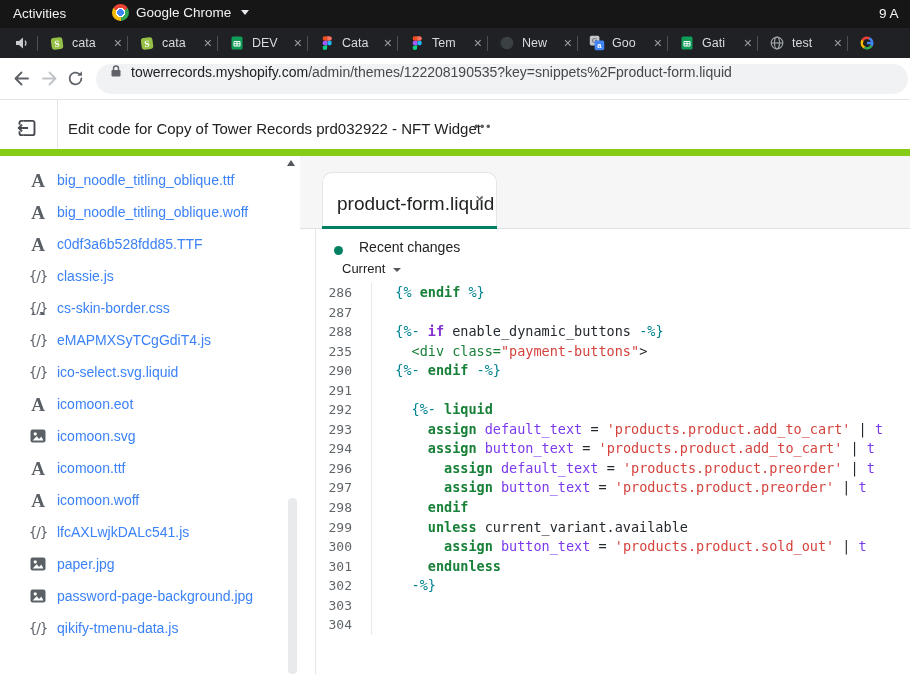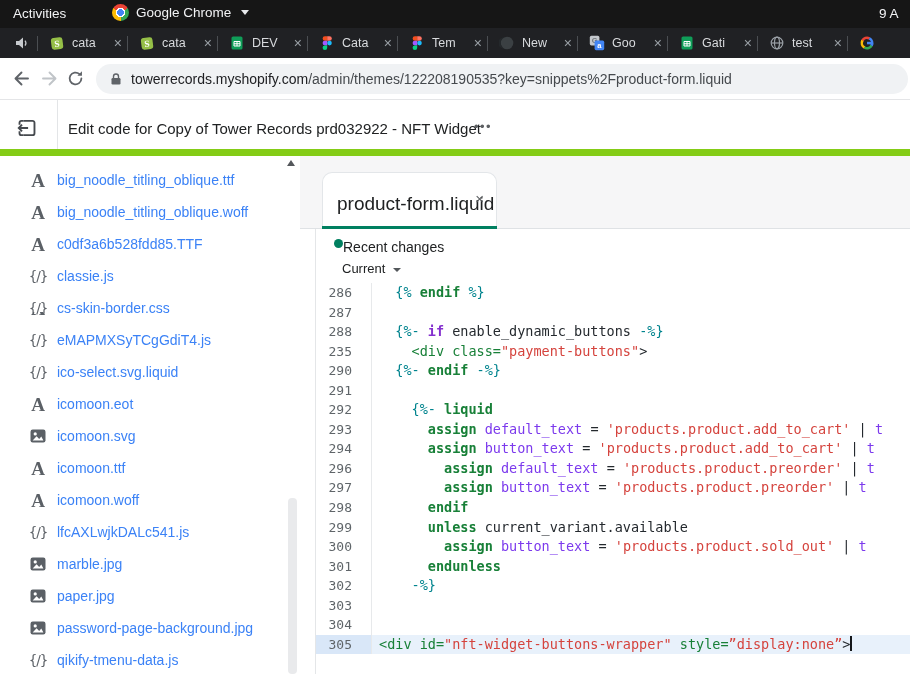--- a/index.html
+++ b/index.html
@@ -24,21 +24,21 @@
   .btab{display:flex;align-items:center;width:89px;flex:0 0 89px;padding:0 5px 0 11px;box-sizing:border-box;height:30px;cursor:default}
   .btab .fav{width:16px;height:16px;flex:0 0 16px;margin-right:7px}
   .btab-t{color:#d8dadd;font-size:12.5px;flex:1;overflow:hidden;white-space:nowrap}
   .btab-x{color:#9aa0a6;font-size:14px;margin-left:3px;line-height:1}
   .btab.partial{width:34px;flex:0 0 34px;overflow:hidden}
 
   
   #toolbar{position:absolute;top:58px;height:42px;left:0;right:0;background:#fff;border-bottom:1px solid #e4e5e7;box-sizing:border-box}
   .nav-ic{position:absolute;top:10px}
   #nav-back{left:11px} #nav-fwd{left:39px} #nav-reload{left:66px;top:11px}
-  #omnibox{position:absolute;left:96px;right:2px;top:6px;height:30px;border-radius:15px;background:#f0f2f4;display:flex;align-items:center;padding-left:14px;box-sizing:border-box;overflow:hidden}
+  #omnibox{position:absolute;left:96px;right:2px;top:6px;height:30px;border-radius:15px;background:#f0f2f4;display:flex;align-items:flex-start;padding-left:14px;box-sizing:border-box;overflow:hidden}
   .lock{margin-right:9px;flex:0 0 12px}
   .url{font-size:14px;white-space:nowrap}
   .url-domain{color:#202124}
   .url-path{color:#45494d}
 
   
   #appheader{position:absolute;top:100px;height:56px;left:0;right:0;background:#fff;border-bottom:7px solid #84cc16;box-sizing:border-box}
   .exit-btn{position:absolute;left:16px;top:17px;width:22px;height:22px;background:none;border:none;padding:0;cursor:pointer}
   .hdr-div{position:absolute;left:57px;top:0;bottom:0;width:1px;background:#e3e5e7}
   .hdr-title{position:absolute;left:68px;top:20px;font-size:15px;color:#202223;white-space:nowrap}
@@ -59,21 +59,21 @@
 
   
   #editor{position:absolute;left:300px;right:0;top:156px;bottom:0;background:#fff}
   #ed-tabbar{position:absolute;top:0;left:0;right:0;height:73px;background:#f6f6f7;border-bottom:1px solid #dfe2e5;box-sizing:border-box}
   .ed-tab{position:absolute;left:22px;top:16px;width:175px;height:57px;background:#fff;border:1px solid #e3e6e9;border-bottom:none;border-radius:10px 10px 0 0;box-sizing:border-box;cursor:pointer}
   .ed-tab-bar{position:absolute;left:-1px;right:-1px;bottom:0;height:3px;background:#008060}
   .ed-tab-label{position:absolute;left:14px;top:20px;font-size:19px;color:#202223}
   .ed-tab-x{position:absolute;right:12px;top:18px;font-size:15px;color:#5c5f62;line-height:1;cursor:pointer}
 
   #ed-recent{position:absolute;top:73px;left:15px;right:0;height:54px;background:#fff;border-left:1px solid #e4e6e8;box-sizing:border-box}
-  .rc-row1{position:absolute;left:18px;top:10px;display:flex;align-items:flex-start;gap:0}
+  .rc-row1{position:absolute;left:18px;top:10px;display:flex;align-items:flex-end;gap:16px}
   .rc-dot{width:9px;height:9px;border-radius:50%;background:#008060}
   .rc-title{font-size:14px;color:#202223}
   .rc-row2{position:absolute;left:26px;top:32px;display:flex;align-items:center;gap:8px;cursor:pointer}
   .rc-current{font-size:13px;color:#202223}
   .rc-caret{width:0;height:0;border-left:4px solid transparent;border-right:4px solid transparent;border-top:4.5px solid #53575b;margin-top:2px}
 
   
   #ed-code{position:absolute;top:127px;left:15px;right:0;bottom:0;background:#fff;border-left:1px solid #e4e6e8;box-sizing:border-box;font-family:"DejaVu Sans Mono",monospace;font-size:13.5px;overflow:hidden}
   .cl{display:flex;height:19.55px;line-height:19.55px}
   .ln{flex:0 0 36px;width:36px;text-align:right;padding-right:19px;color:#5f6569;border-right:1px solid #e7e9eb;font-size:13px;user-select:none}
@@ -368,30 +368,20 @@
         <span class="fname">lfcAXLwjkDALc541.js</span>
       </div>
       <div class="file">
         <span class="ficon">
           <svg width="16" height="14" viewBox="0 0 16 14">
             <rect x="0.5" y="0.5" width="15" height="13" rx="2.2" fill="#5b6066"></rect>
             <circle cx="5.2" cy="4.9" r="1.6" fill="#fff"></circle>
             <path d="M2.6 11.4 L6.6 7.2 L9.2 9.9 L11.3 7.6 L13.4 11.4 Z" fill="#fff"></path>
           </svg>
         </span>
-        <span class="fname">marble.jpg</span>
-      </div>
-      <div class="file">
-        <span class="ficon">
-          <svg width="16" height="14" viewBox="0 0 16 14">
-            <rect x="0.5" y="0.5" width="15" height="13" rx="2.2" fill="#5b6066"></rect>
-            <circle cx="5.2" cy="4.9" r="1.6" fill="#fff"></circle>
-            <path d="M2.6 11.4 L6.6 7.2 L9.2 9.9 L11.3 7.6 L13.4 11.4 Z" fill="#fff"></path>
-          </svg>
-        </span>
         <span class="fname">paper.jpg</span>
       </div>
       <div class="file">
         <span class="ficon">
           <svg width="16" height="14" viewBox="0 0 16 14">
             <rect x="0.5" y="0.5" width="15" height="13" rx="2.2" fill="#5b6066"></rect>
             <circle cx="5.2" cy="4.9" r="1.6" fill="#fff"></circle>
             <path d="M2.6 11.4 L6.6 7.2 L9.2 9.9 L11.3 7.6 L13.4 11.4 Z" fill="#fff"></path>
           </svg>
         </span>
@@ -492,18 +482,14 @@
         <span class="ct"><span class="tok-pl">    </span><span class="tok-tg">-%}</span></span>
       </div>
       <div class="cl">
         <span class="ln">303</span>
         <span class="ct"></span>
       </div>
       <div class="cl">
         <span class="ln">304</span>
         <span class="ct"></span>
       </div>
-      <div class="cl active">
-        <span class="ln">305</span>
-        <span class="ct"><span class="tok-tag">&lt;div</span><span class="tok-pl"> </span><span class="tok-tag">id=</span><span class="tok-str">"nft-widget-buttons-wrapper"</span><span class="tok-pl"> </span><span class="tok-tag">style=</span><span class="tok-str">”display:none”</span><span class="tok-pl">&gt;</span><span class="cursor"></span></span>
-      </div>
     </div>
 </div>
 
 </body></html>

